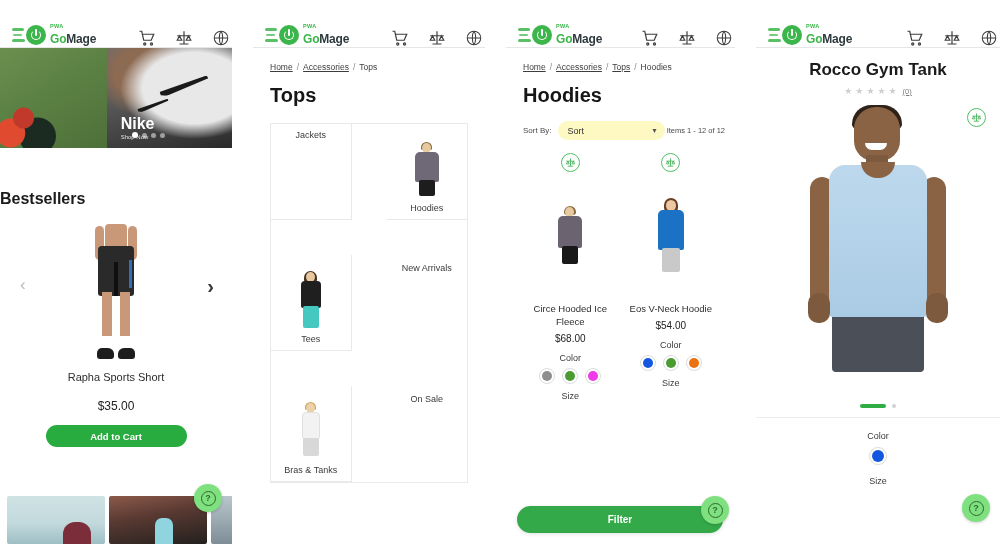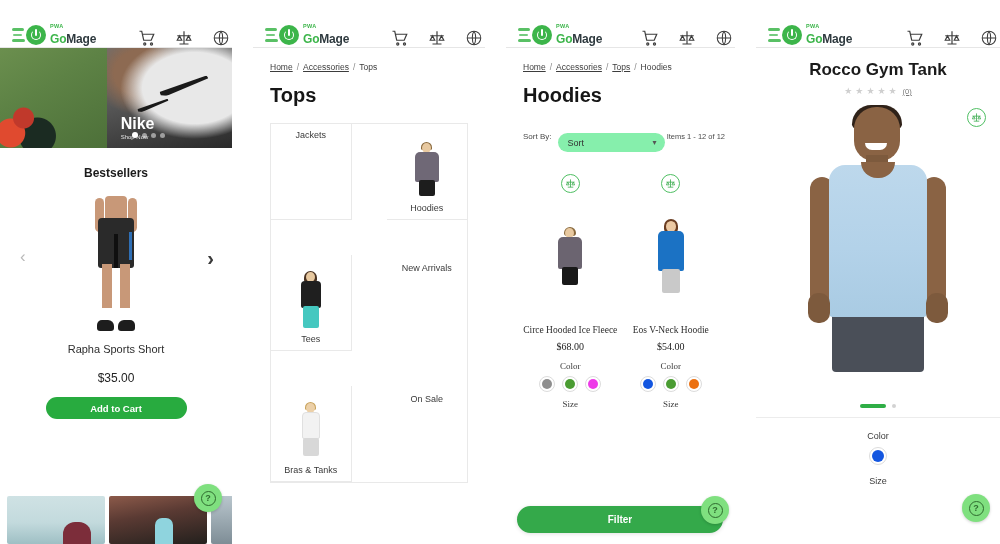--- a/index.html
+++ b/index.html
@@ -78,21 +78,21 @@
     background: #1a1a1a; clip-path: polygon(0% 72%, 97% 0%, 100% 18%, 14% 100%, 2% 92%);
     transform: rotate(-5deg);
   }
   .banner-caption { position: absolute; left: 52%; bottom: 8px; }
   .banner-title { color: #fff; font-size: 16px; font-weight: bold; line-height: 1.05; }
   .banner-sub { color: #e4e4e4; font-size: 6px; margin-top: 1px; }
   .dots { position: absolute; left: 57%; bottom: 10px; display: flex; gap: 4px; align-items: center; }
   .dot { width: 5px; height: 5px; border-radius: 50%; background: rgba(255,255,255,.5); }
   .dot.on { background: #fff; width: 6px; height: 6px; }
 
-  .sec-title { text-align: center; font-size: 12px; font-weight: bold; color: #1b1b1b; margin-top: 18px; }
+  .sec-title { font-size: 16px; font-weight: bold; color: #1b1b1b; margin-top: 42px; }
 
   .prod-stage { position: relative; height: 190px; margin-top: 6px; }
   .prod-img-wrap { display: flex; align-items: flex-end; justify-content: center; height: 145px; }
   .shorts-fig { width: 54px; height: 135px; position: relative; }
   .sf-torso { position: absolute; left: 16px; top: 0; width: 22px; height: 26px; background: #c89878; border-radius: 4px 4px 0 0; }
   .sf-arm-l { position: absolute; left: 6px; top: 2px; width: 9px; height: 34px; background: #c89878; border-radius: 5px; }
   .sf-arm-r { position: absolute; right: 6px; top: 2px; width: 9px; height: 34px; background: #c89878; border-radius: 5px; }
   .sf-short { position: absolute; left: 9px; top: 22px; width: 36px; height: 50px; background: #2a2a2a; border-radius: 4px 4px 3px 3px; }
   .sf-short::after { content: ""; position: absolute; left: 16px; bottom: 0; width: 4px; height: 34px; background: #0f0f0f; }
   .sf-stripe { position: absolute; right: 2px; top: 14px; width: 3px; height: 28px; background: #2f6fb5; }
@@ -172,33 +172,33 @@
   .fig-tank { width: 28px; height: 62px; position: relative; }
   .fig-tank .head { position: absolute; left: 9px; top: 0; width: 9px; height: 10px; background: #ecd0a8; border-radius: 50%; }
   .fig-tank .hair { position: absolute; left: 8px; top: -1px; width: 11px; height: 8px; background: #c9a45e; border-radius: 6px 6px 2px 2px; }
   .fig-tank .body { position: absolute; left: 5px; top: 9px; width: 18px; height: 27px; background: #f2f2f2; border: 1px solid #e0e0e0; border-radius: 4px 4px 2px 2px; }
   .fig-tank .legs { position: absolute; left: 6px; top: 35px; width: 16px; height: 18px; background: #d8d8d8; border-radius: 2px; }
 
   
   .sortrow { display: flex; align-items: center; padding: 14px 10px 0 17px; }
   .sort-lbl { font-size: 8px; color: #4a4a4a; margin-right: 7px; }
   .sort-sel {
-    width: 107px; height: 19px; border-radius: 10px; background: #86efac; border: none;
-    display: flex; align-items: center; padding: 0 9px; font-size: 9px; color: #333; cursor: pointer; margin-top: 12px;
+    width: 107px; height: 19px; border-radius: 10px; background: #fef9c3; border: none;
+    display: flex; align-items: center; padding: 0 9px; font-size: 9px; color: #333; cursor: pointer;
   }
   .sort-sel .chev { margin-left: auto; font-size: 8px; color: #555; }
   .items-cnt { font-size: 7.5px; color: #4a4a4a; margin-left: auto; }
 
   .cmp-ico {
     width: 19px; height: 19px; border-radius: 50%; border: 1.2px solid #4fbf63;
     display: flex; align-items: center; justify-content: center; color: #3fae52; cursor: pointer;
   }
   .cmp-ico svg { width: 11px; height: 11px; }
 
-  .plist { display: grid; grid-template-columns: 1fr 1fr; padding: 22px 14px 0; font-family: Liberation Serif, serif; }
+  .plist { display: grid; grid-template-columns: 1fr 1fr; padding: 13px 14px 0; }
   .pcell { display: flex; flex-direction: column; align-items: center; }
   .pcell-top { height: 26px; display: flex; width: 100%; justify-content: center; }
   .pfig-wrap { height: 120px; display: flex; align-items: center; justify-content: center; }
 
   .fig-fleece { width: 30px; height: 64px; position: relative; }
   .fig-fleece .head { position: absolute; left: 10px; top: 0; width: 9px; height: 10px; background: #e8c9a0; border-radius: 50%; }
   .fig-fleece .hair { position: absolute; left: 9px; top: -1px; width: 12px; height: 9px; background: #8a6a3e; border-radius: 6px 6px 3px 3px; }
   .fig-fleece .body { position: absolute; left: 3px; top: 9px; width: 24px; height: 32px; background: #6b6470; border-radius: 5px 5px 2px 2px; }
   .fig-fleece .legs { position: absolute; left: 7px; top: 39px; width: 16px; height: 18px; background: #191919; border-radius: 2px; }
 

